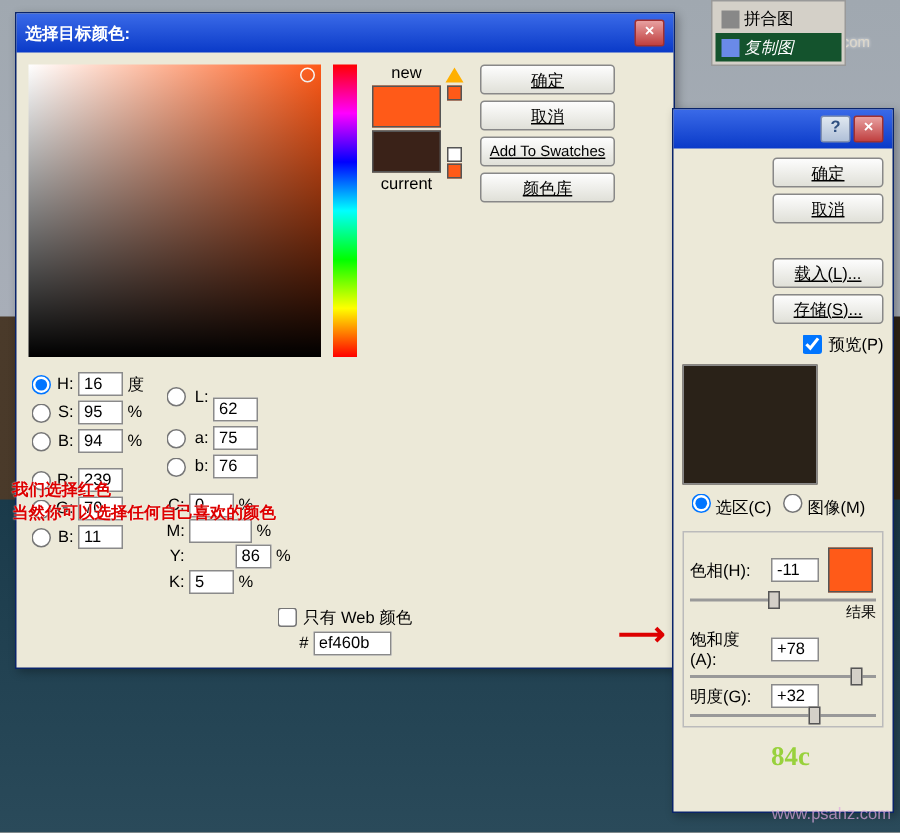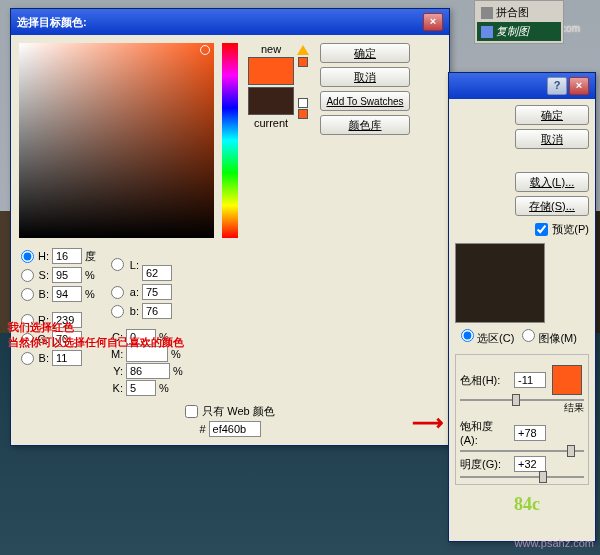--- a/index.html
+++ b/index.html
@@ -161,21 +161,21 @@
           <input type="text" style="width: 30px;" value="0">
           <span class="unit">%</span>
         </div>
       <div class="fline">
           <label>M:</label>
           <input type="text" style="width: 30px; padding-left: 37px;" value="84">
           <span class="unit">%</span>
         </div>
       <div class="fline">
           <label>Y:</label>
-          <input type="text" style="width: 44px;" value="86">
+          <input type="text" style="width: 24px; margin-left: 31px;" value="86">
           <span class="unit">%</span>
         </div>
       <div class="fline">
           <label>K:</label>
           <input type="text" style="width: 30px;" value="5">
           <span class="unit">%</span>
         </div>
     </div>
   </div>
   <div style="display:flex;justify-content:space-between;align-items:center;padding:4px 10px 8px;flex-direction:column;">

